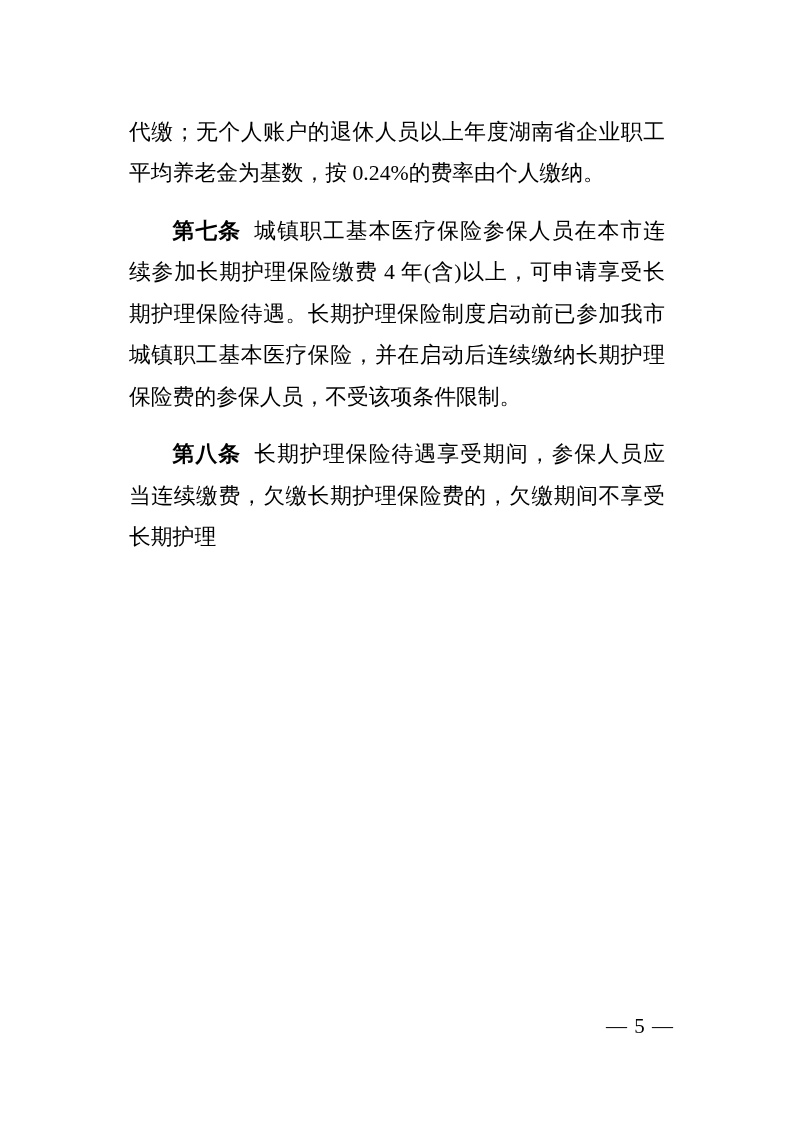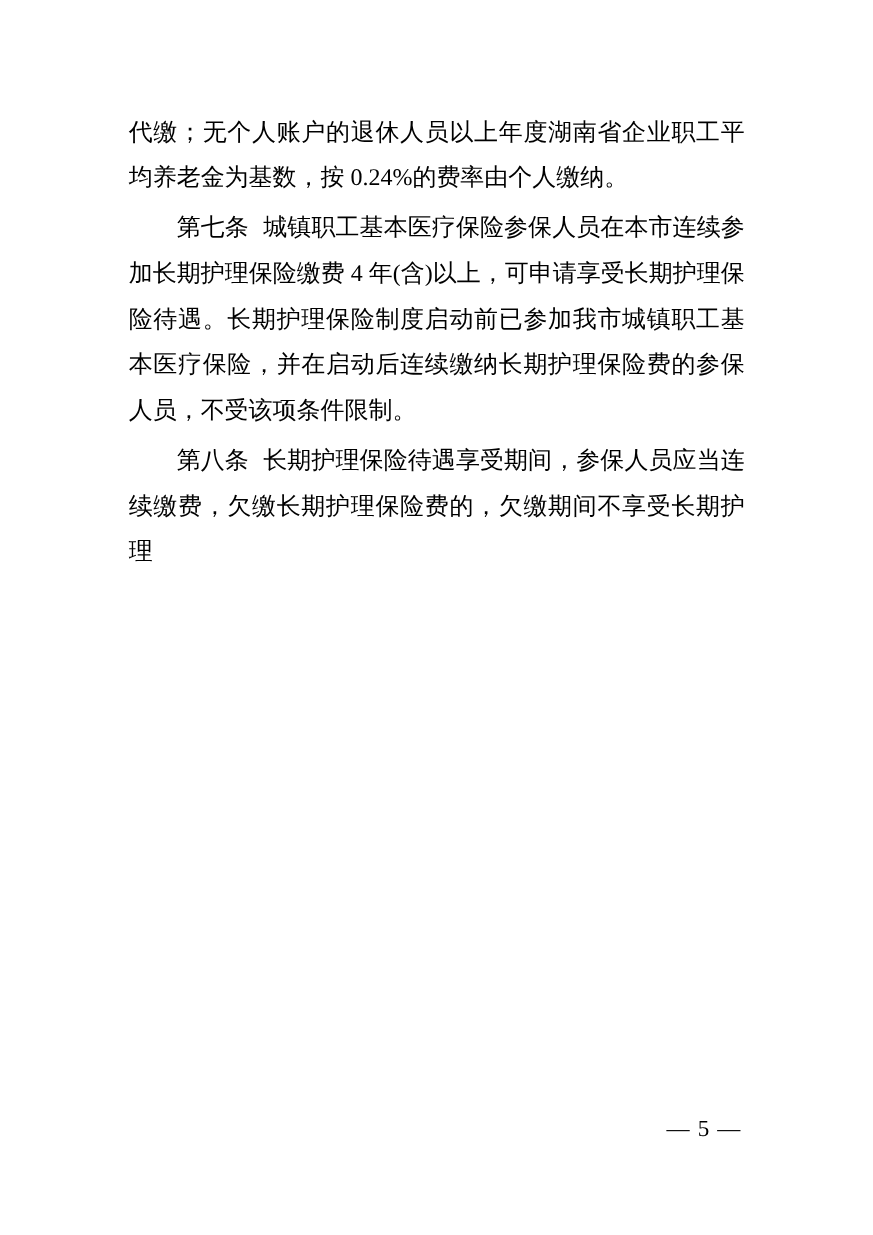--- a/index.html
+++ b/index.html
@@ -16,34 +16,34 @@
     font-family: "Liberation Serif", "DejaVu Serif", serif;
     color: #000000;
   }
   .body-text {
     position: absolute;
     left: 113px;
     top: 96px;
     width: 568px;
   }
   .para {
-    margin: 4px;
+    margin: 16px;
     padding: 0;
     font-size: 21.8px;
     line-height: 41.45px;
     text-align: justify;
     text-justify: inter-ideograph;
     letter-spacing: 0;
     word-break: break-all;
   }
   .para.ind {
     text-indent: 2em;
   }
   .article-label {
-    font-weight: normal;
+    font-weight: bold;
     margin-right: 0.6em;
   }
   .page-number {
     position: absolute;
     top: 1013px;
     right: 120px;
     font-size: 21px;
     line-height: 26px;
     letter-spacing: 1px;
     color: #000000;

